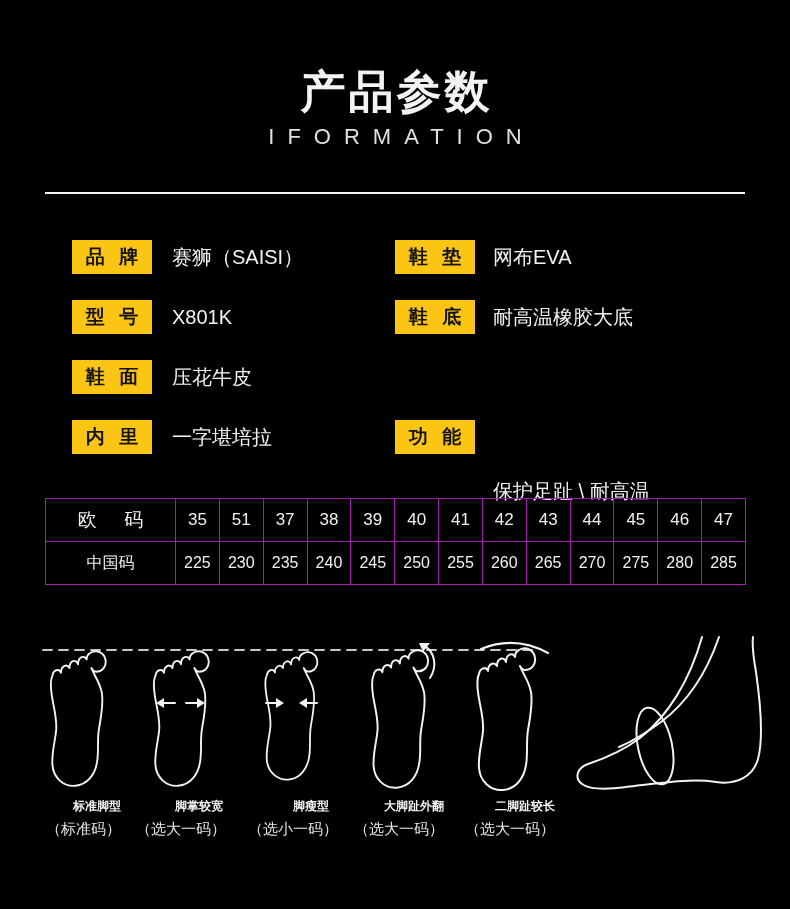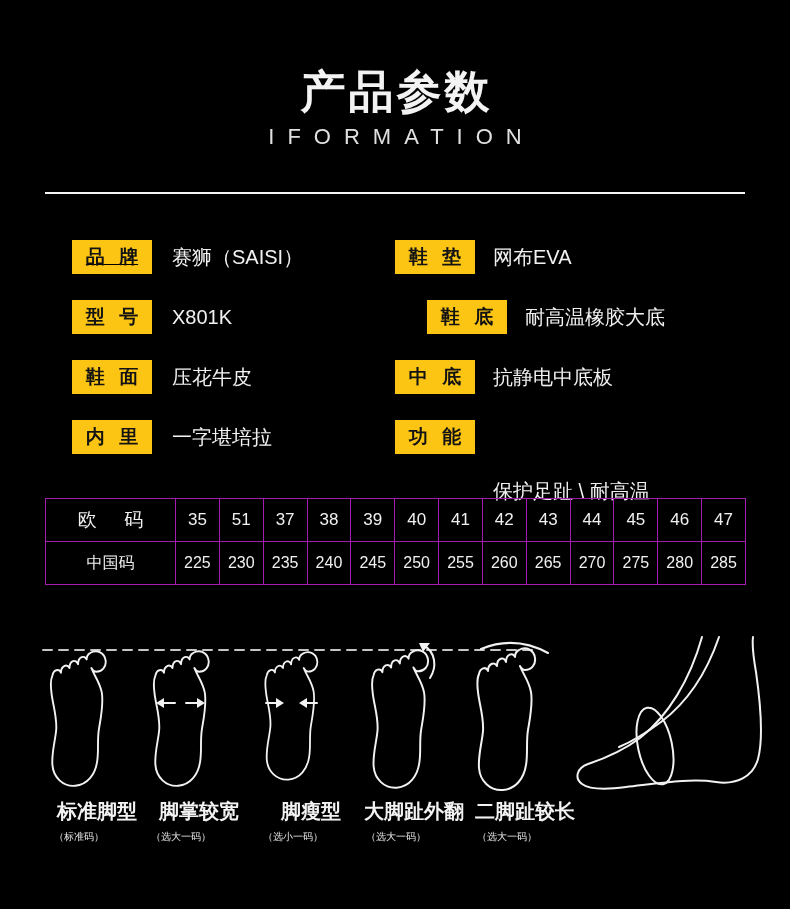--- a/index.html
+++ b/index.html
@@ -43,60 +43,56 @@
     color:#f0f0f0; height:43px; font-size:17px;
   }
   .size-table td.row-label { font-size:19px; }
   .size-table td.gap { white-space:pre; word-spacing:22px; }
   .size-table tr.cn-row td { font-size:16px; }
   .feet-svg { position:absolute; top:0; left:0; width:790px; height:909px; }
   .foot-caption {
     position:absolute; top:798px; transform:translateX(-50%);
     text-align:center; white-space:nowrap;
   }
-  .foot-caption .name { color:#f2f2f2; font-size:20px; font-weight:600;margin-left:36px; }
-  .foot-caption .advice { color:#e6e6e6; font-size:10px; margin-top:5px; }
+  .foot-caption .name { color:#f2f2f2; font-size:12px; font-weight:600;margin-left:36px; }
+  .foot-caption .advice { color:#e6e6e6; font-size:15px; margin-top:5px;text-align:right; }
 </style>
 </head>
 <body>
 
 <div class="page">
 
   <div class="title">产品参数</div>
   <div class="subtitle">IFORMATION</div>
   <div class="divider"></div>
 
-  <div class="spec-row col-left" style="top:240px;left:72px;text-decoration:underline;">
+  <div class="spec-row col-left" style="top:240px;left:72px;">
     <div class="spec-label">品 牌</div>
     <div class="spec-value">赛狮（SAISI）</div>
   </div>
   <div class="spec-row col-left" style="top:300px;left:72px;">
     <div class="spec-label">型 号</div>
     <div class="spec-value">X801K</div>
   </div>
   <div class="spec-row col-left" style="top:420px;left:72px;">
     <div class="spec-label">内 里</div>
     <div class="spec-value">一字堪培拉</div>
   </div>
   <div class="spec-row col-left" style="top:360px;left:72px;">
     <div class="spec-label">鞋 面</div>
     <div class="spec-value">压花牛皮</div>
   </div>
 
   <div class="spec-row col-right" style="top:240px;left:395px;">
     <div class="spec-label">鞋 垫</div>
     <div class="spec-value">网布EVA</div>
   </div>
-  <div class="spec-row col-right" style="top:300px;left:395px;margin-left:32px;">
+  <div class="spec-row col-right" style="top:300px;left:395px;">
     <div class="spec-label">鞋 底</div>
     <div class="spec-value">耐高温橡胶大底</div>
-  </div>
-  <div class="spec-row col-right" style="top:360px;left:395px;">
-    <div class="spec-label">中 底</div>
-    <div class="spec-value">抗静电中底板</div>
   </div>
   <div class="spec-row col-right" style="top:420px;left:395px;">
     <div class="spec-label">功 能</div>
     <div class="spec-value">
       <div>保护足趾 \ 耐高温</div>
     </div>
   </div>
 
   <table class="size-table">
     <colgroup>

